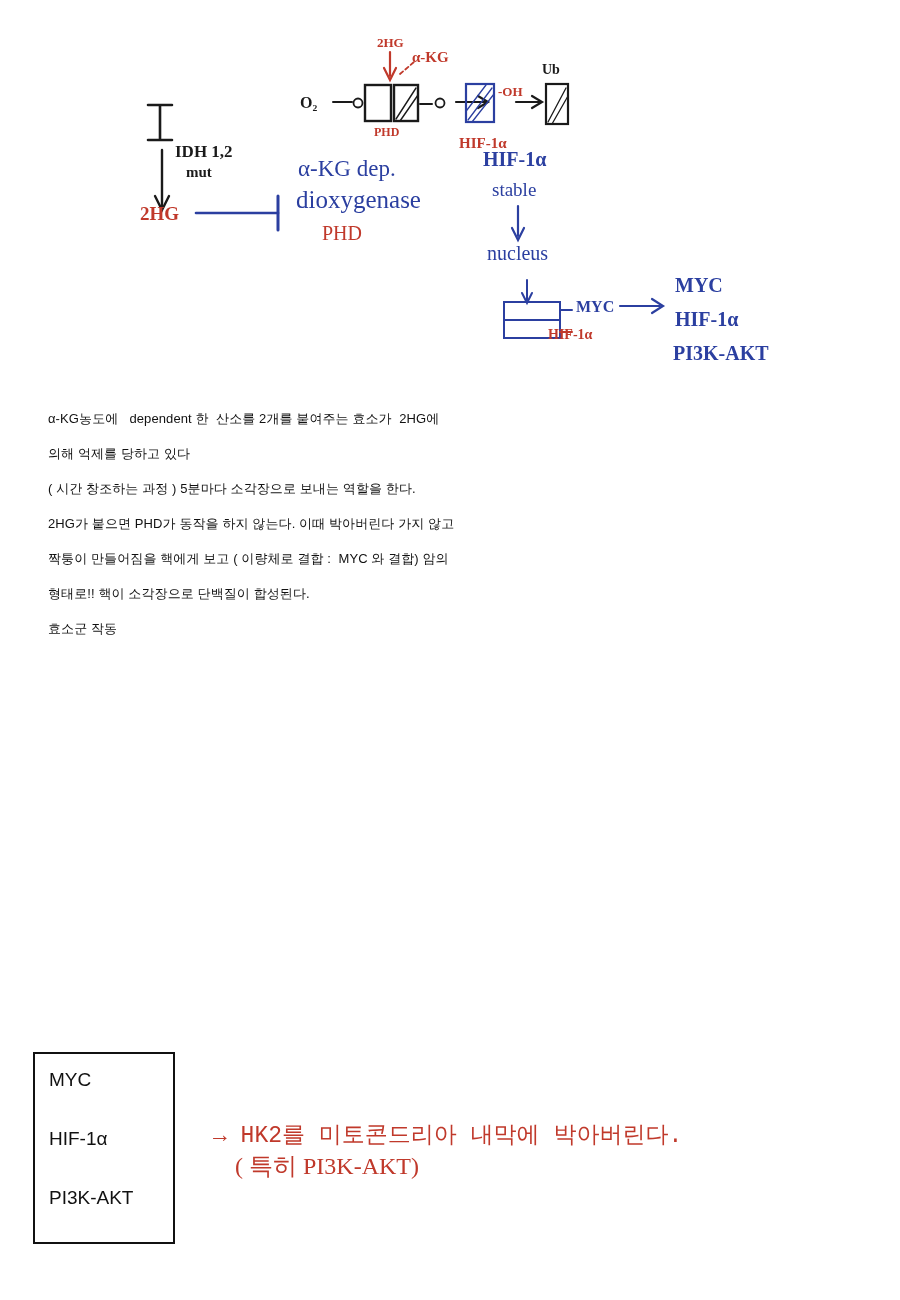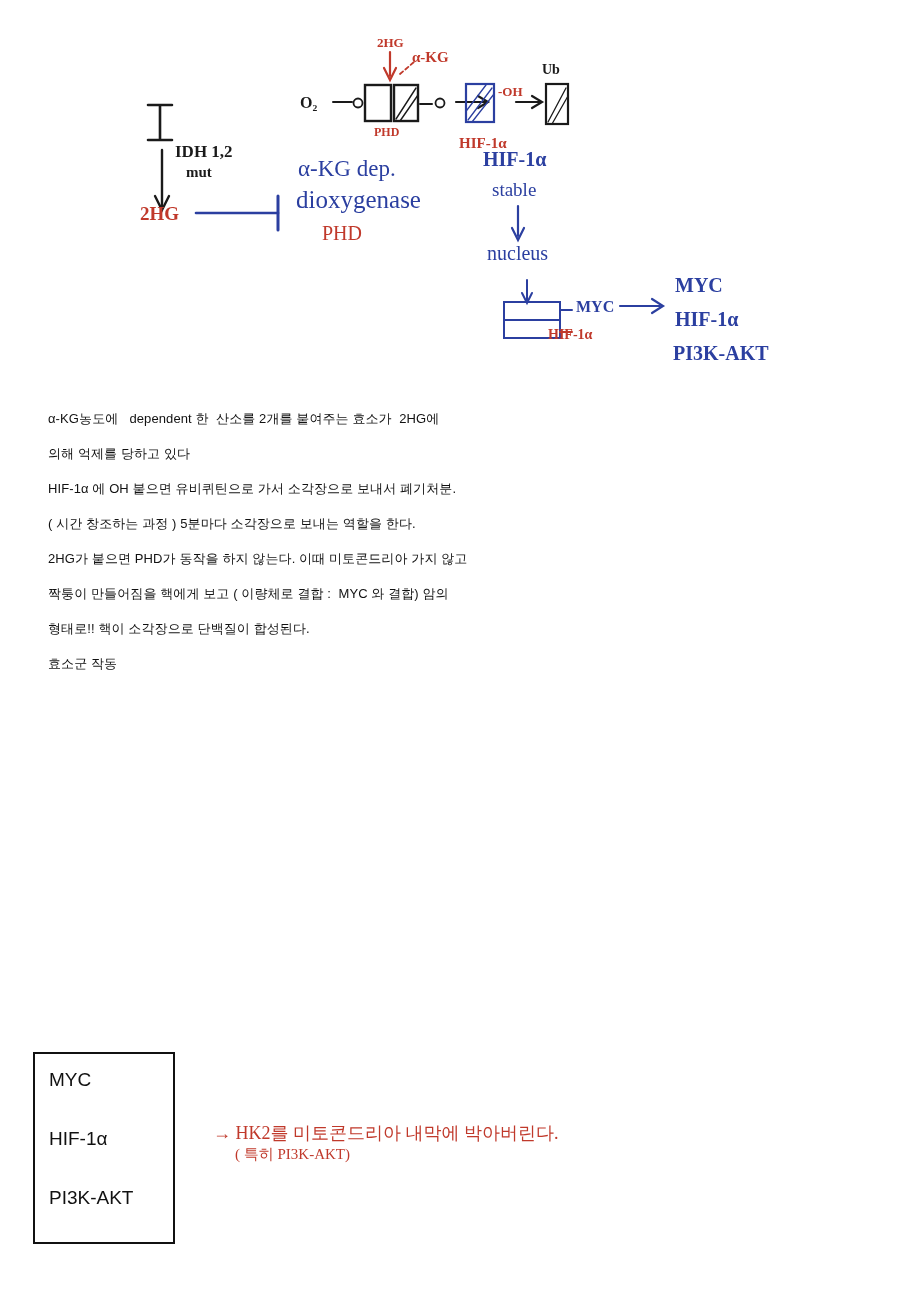--- a/index.html
+++ b/index.html
@@ -69,25 +69,26 @@
     color: #111111;
   }
   #summary-annotation {
     position: absolute;
     left: 180px;
     top: 70px;
     color: #c0392b;
     font-family: "Liberation Serif", serif;
   }
   #summary-annotation .ann-line1 {
-    font-size: 18px;
+    font-size: 23px;
     line-height: 1.25;
+    font-family: Liberation Mono, monospace;
   }
   #summary-annotation .ann-line2 {
-    font-size: 15px;
+    font-size: 24px;
     line-height: 1.25;
     padding-left: 22px;
   }
 
   .hand-red   { fill: #c0392b; }
   .hand-blue  { fill: #2b3fa0; }
   .hand-dark  { fill: #1a1a1a; }
 </style>
 </head>
 <body>
@@ -176,23 +177,22 @@
 
     <text x="675" y="292" class="hand-blue" font-family="Liberation Serif, serif" font-size="20" font-weight="bold">MYC</text>
     <text x="675" y="326" class="hand-blue" font-family="Liberation Serif, serif" font-size="20" font-weight="bold">HIF-1α</text>
     <text x="673" y="360" class="hand-blue" font-family="Liberation Serif, serif" font-size="20" font-weight="bold">PI3K-AKT</text>
   </svg>
 </div>
 
 <div id="notes">
   <div class="note-line">α-KG농도에   dependent 한  산소를 2개를 붙여주는 효소가  2HG에</div>
   <div class="note-line">의해 억제를 당하고 있다</div>
-  <div class="note-line">HIF-1α 에 OH 붙으면 유비퀴틴으로 가서 소각장으로 보내서 폐기처분.</div>
   <div class="note-line">( 시간 창조하는 과정 ) 5분마다 소각장으로 보내는 역할을 한다.</div>
-  <div class="note-line">2HG가 붙으면 PHD가 동작을 하지 않는다. 이때 미토콘드리아 가지 않고</div>
+  <div class="note-line">2HG가 붙으면 PHD가 동작을 하지 않는다. 이때 박아버린다 가지 않고</div>
   <div class="note-line">짝퉁이 만들어짐을 핵에게 보고 ( 이량체로 결합 :  MYC 와 결합) 암의</div>
   <div class="note-line">형태로!! 핵이 소각장으로 단백질이 합성된다.</div>
   <div class="note-line">효소군 작동</div>
 </div>
 
 <div id="summary-wrap">
   <div id="summary-box">
     <div class="item">MYC</div>
     <div class="item">HIF-1α</div>
     <div class="item">PI3K-AKT</div>

